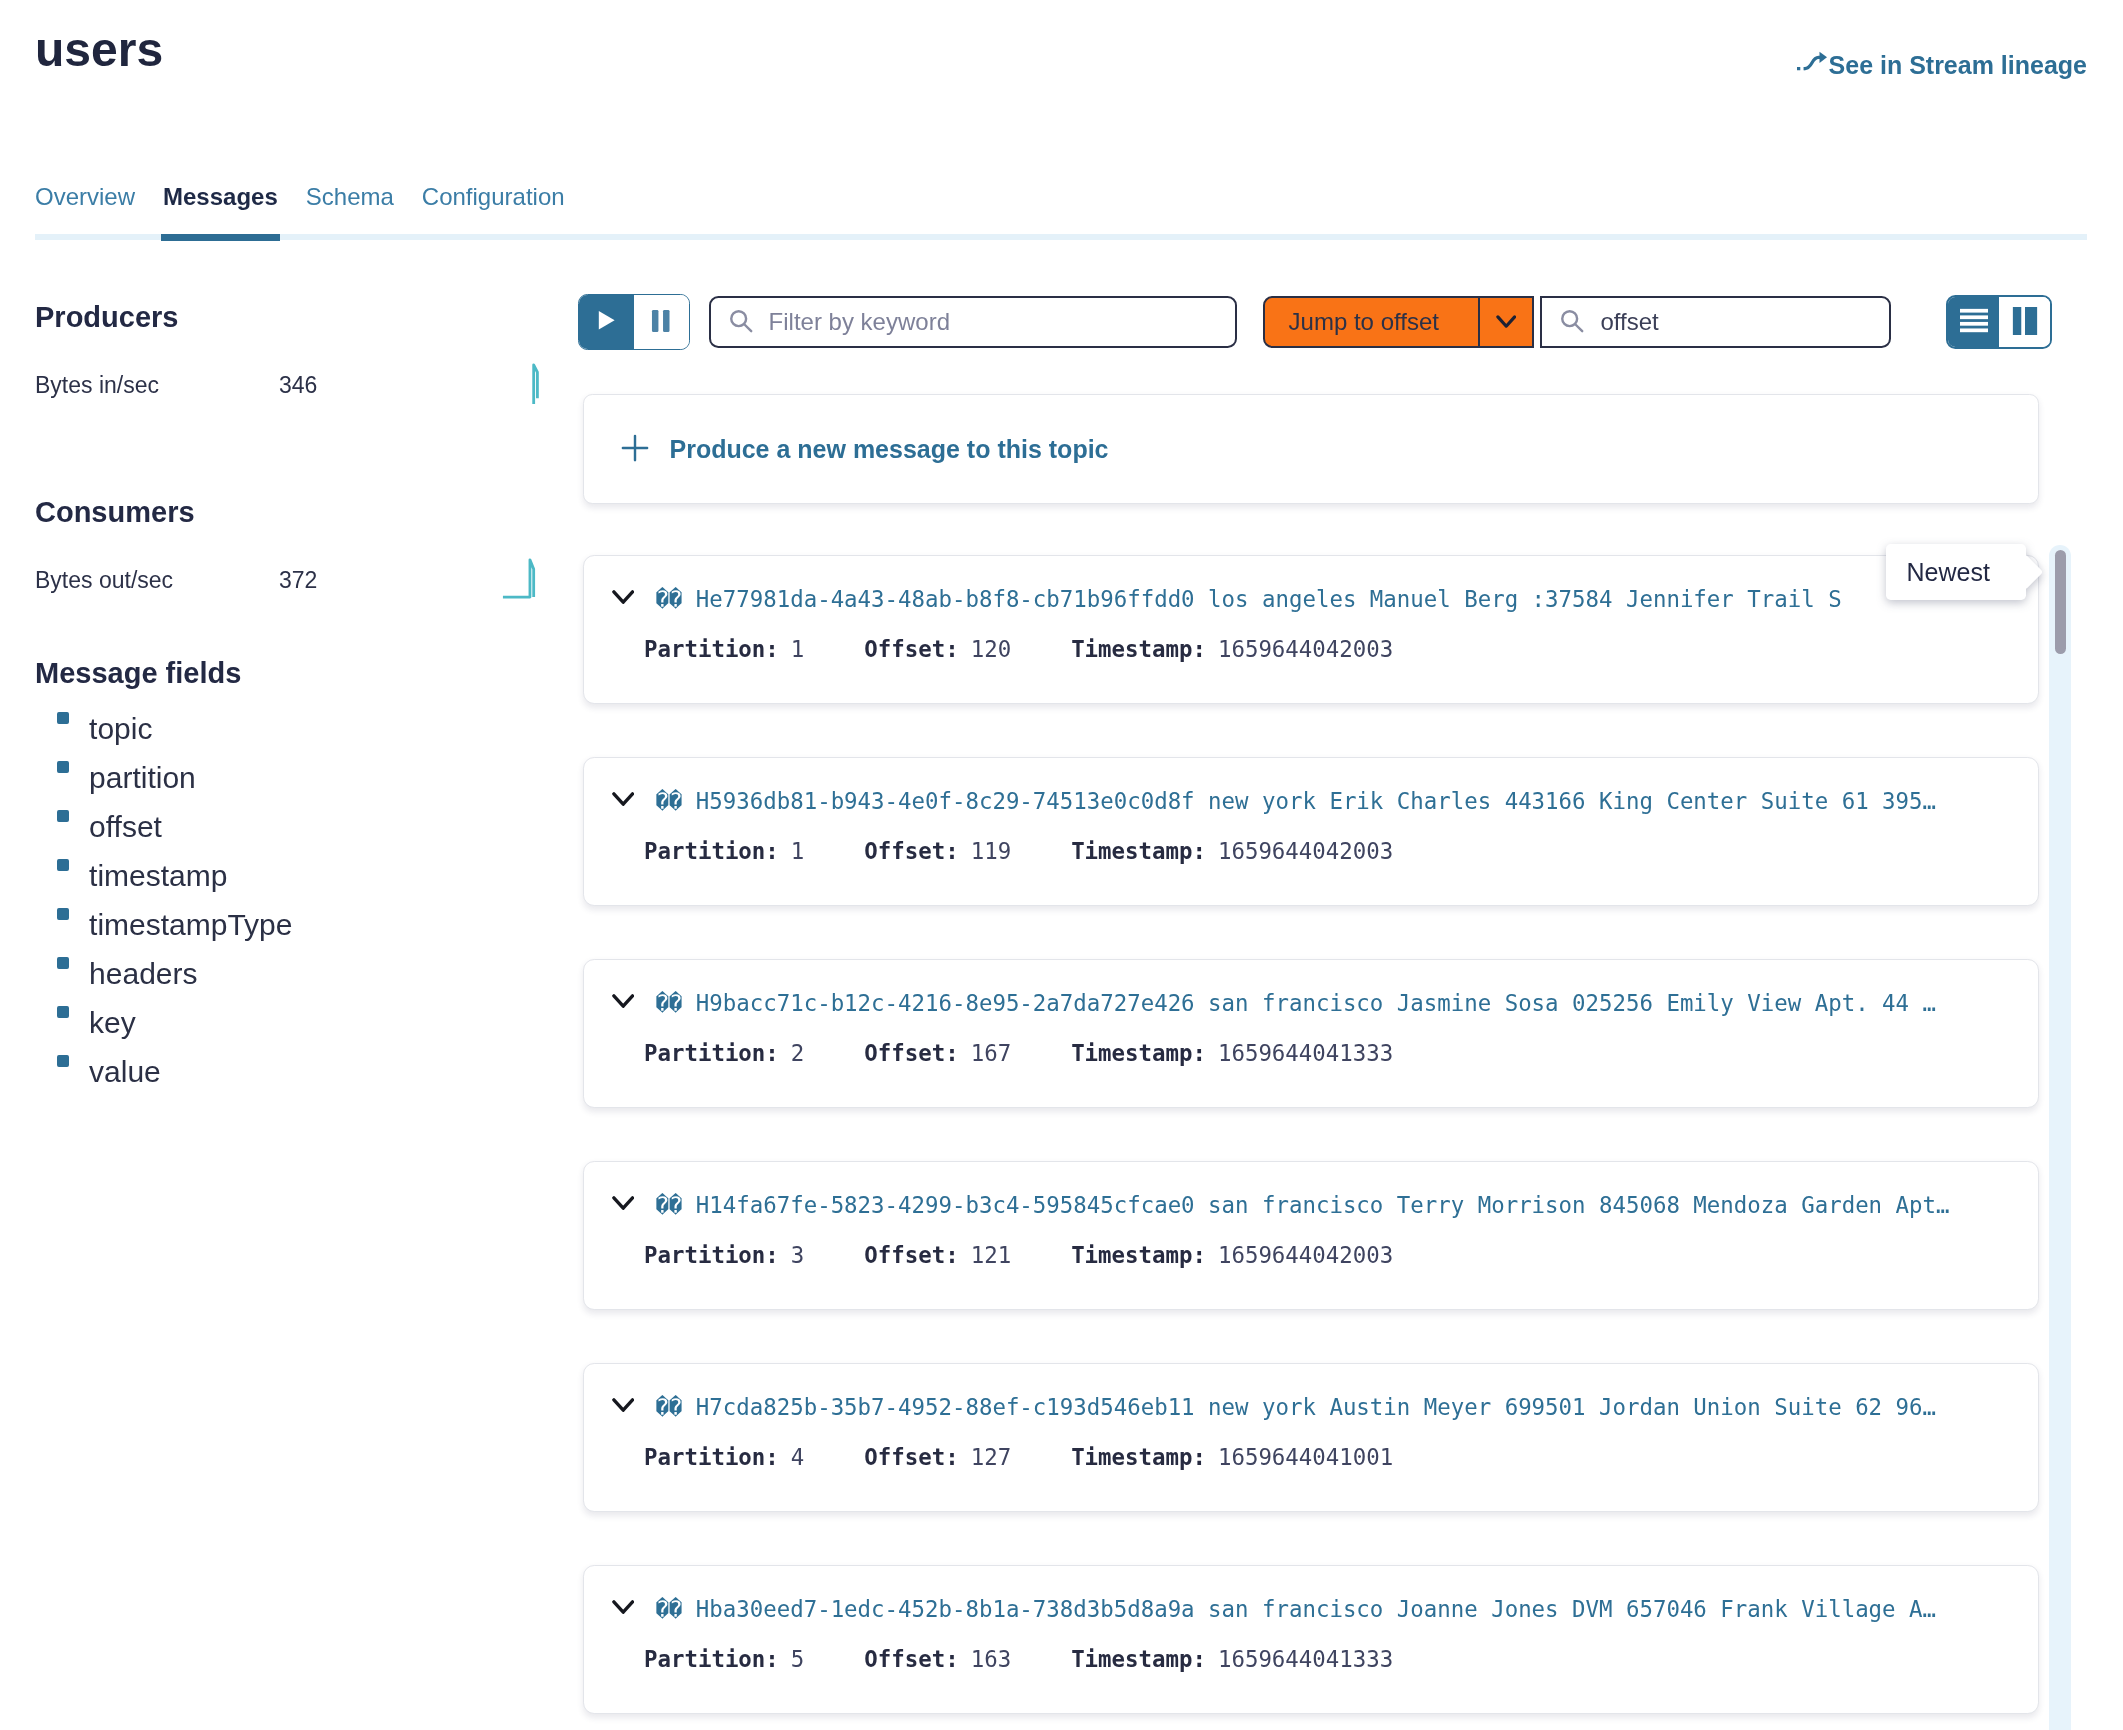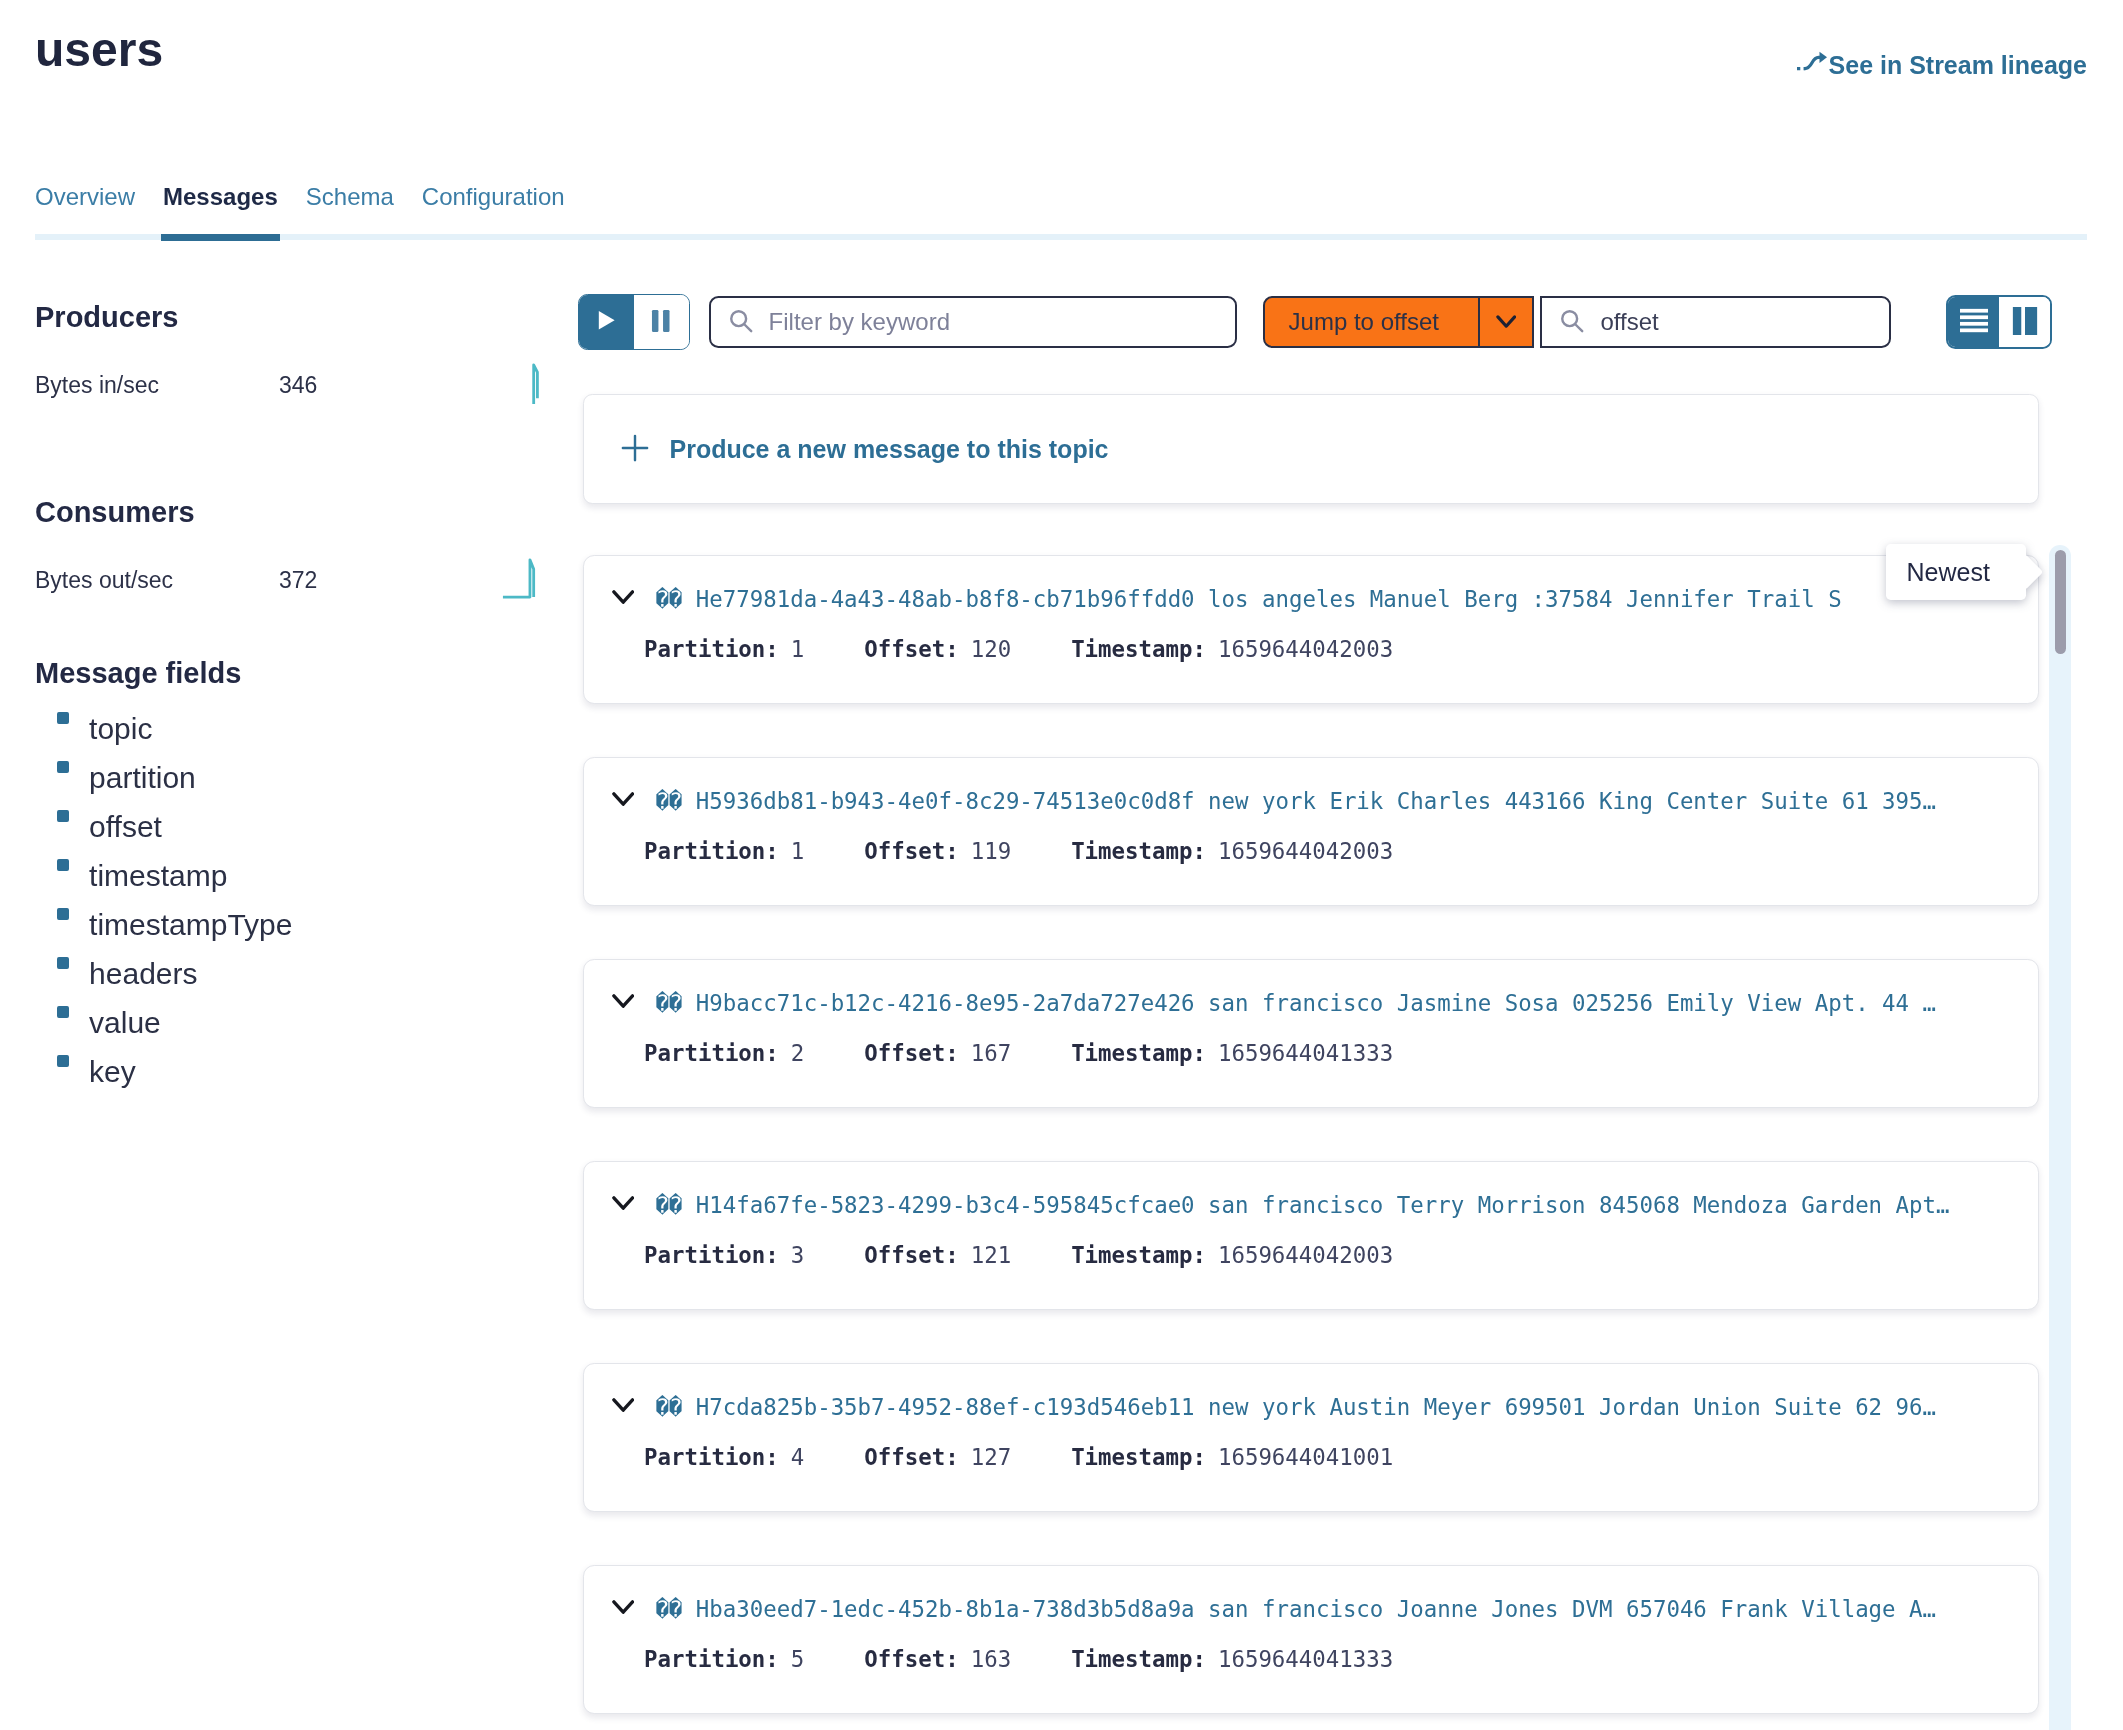--- a/index.html
+++ b/index.html
@@ -230,25 +230,25 @@
         <li class="field-item">
     <span class="field-bullet"></span>
     <span>timestampType</span>
   </li>
         <li class="field-item">
     <span class="field-bullet"></span>
     <span>headers</span>
   </li>
         <li class="field-item">
     <span class="field-bullet"></span>
+    <span>key</span>
+  </li>
+        <li class="field-item">
+    <span class="field-bullet"></span>
     <span>value</span>
-  </li>
-        <li class="field-item">
-    <span class="field-bullet"></span>
-    <span>key</span>
   </li>
       </ul>
   </div>
 
   <div class="toolbar">
     <div class="playpause">
       <button class="pp-btn play">
         <span>
           <svg width="20.5" height="22.4" viewBox="0 0 22 24">
               <path d="M3 2 L20 12 L3 22 Z" fill="#ffffff"></path>

